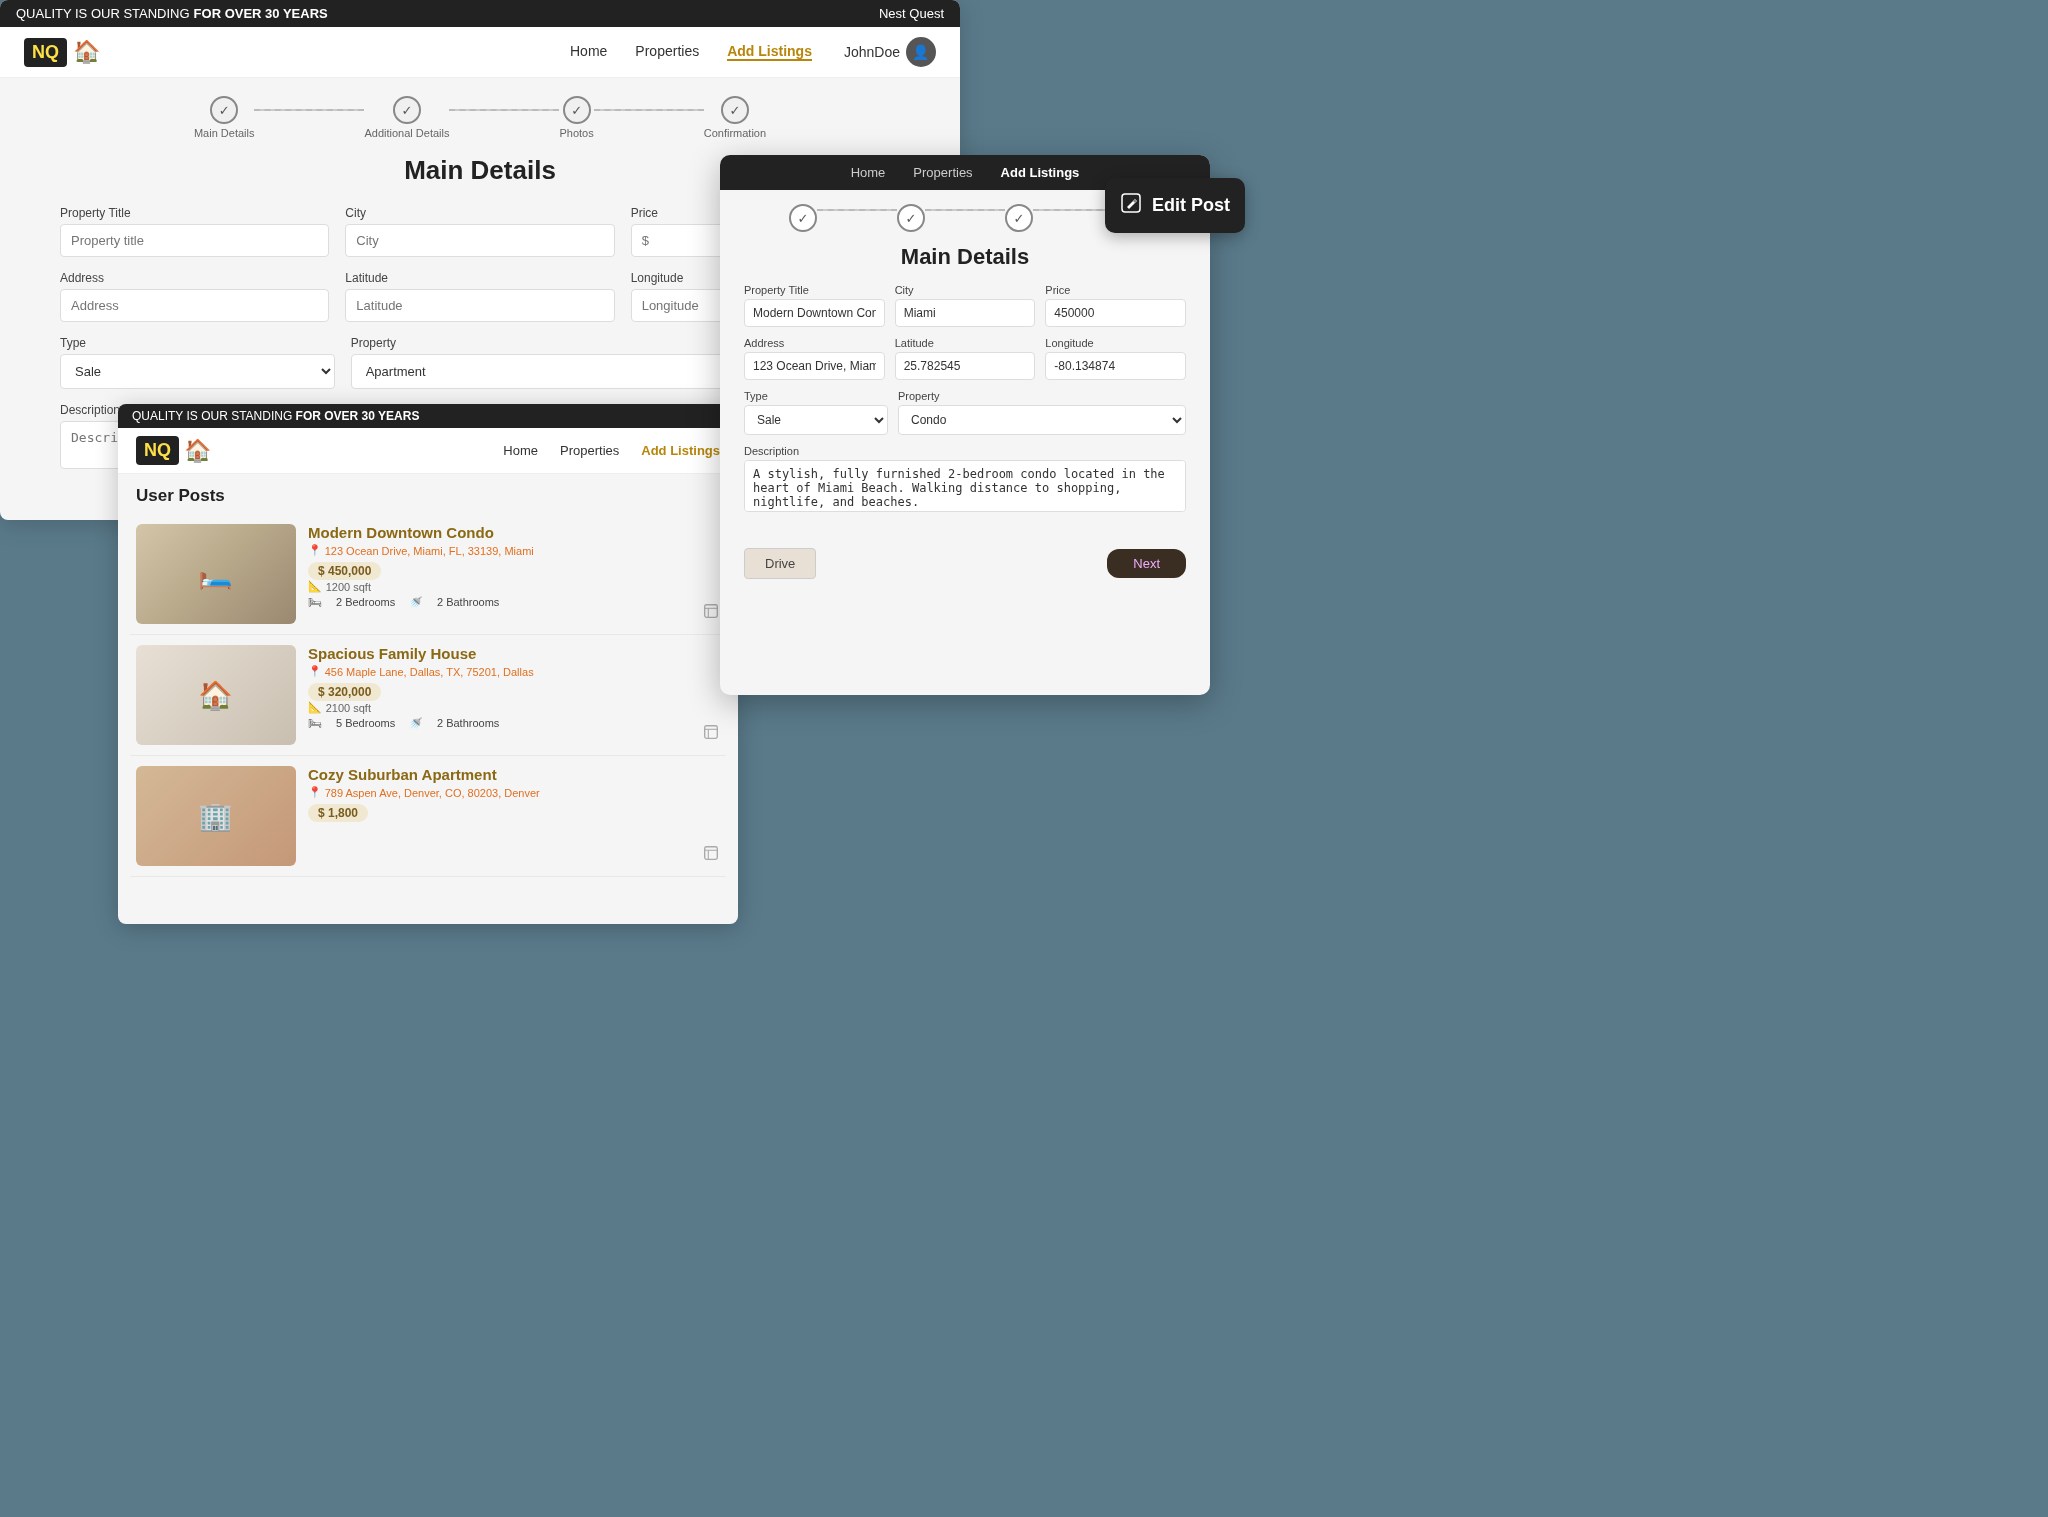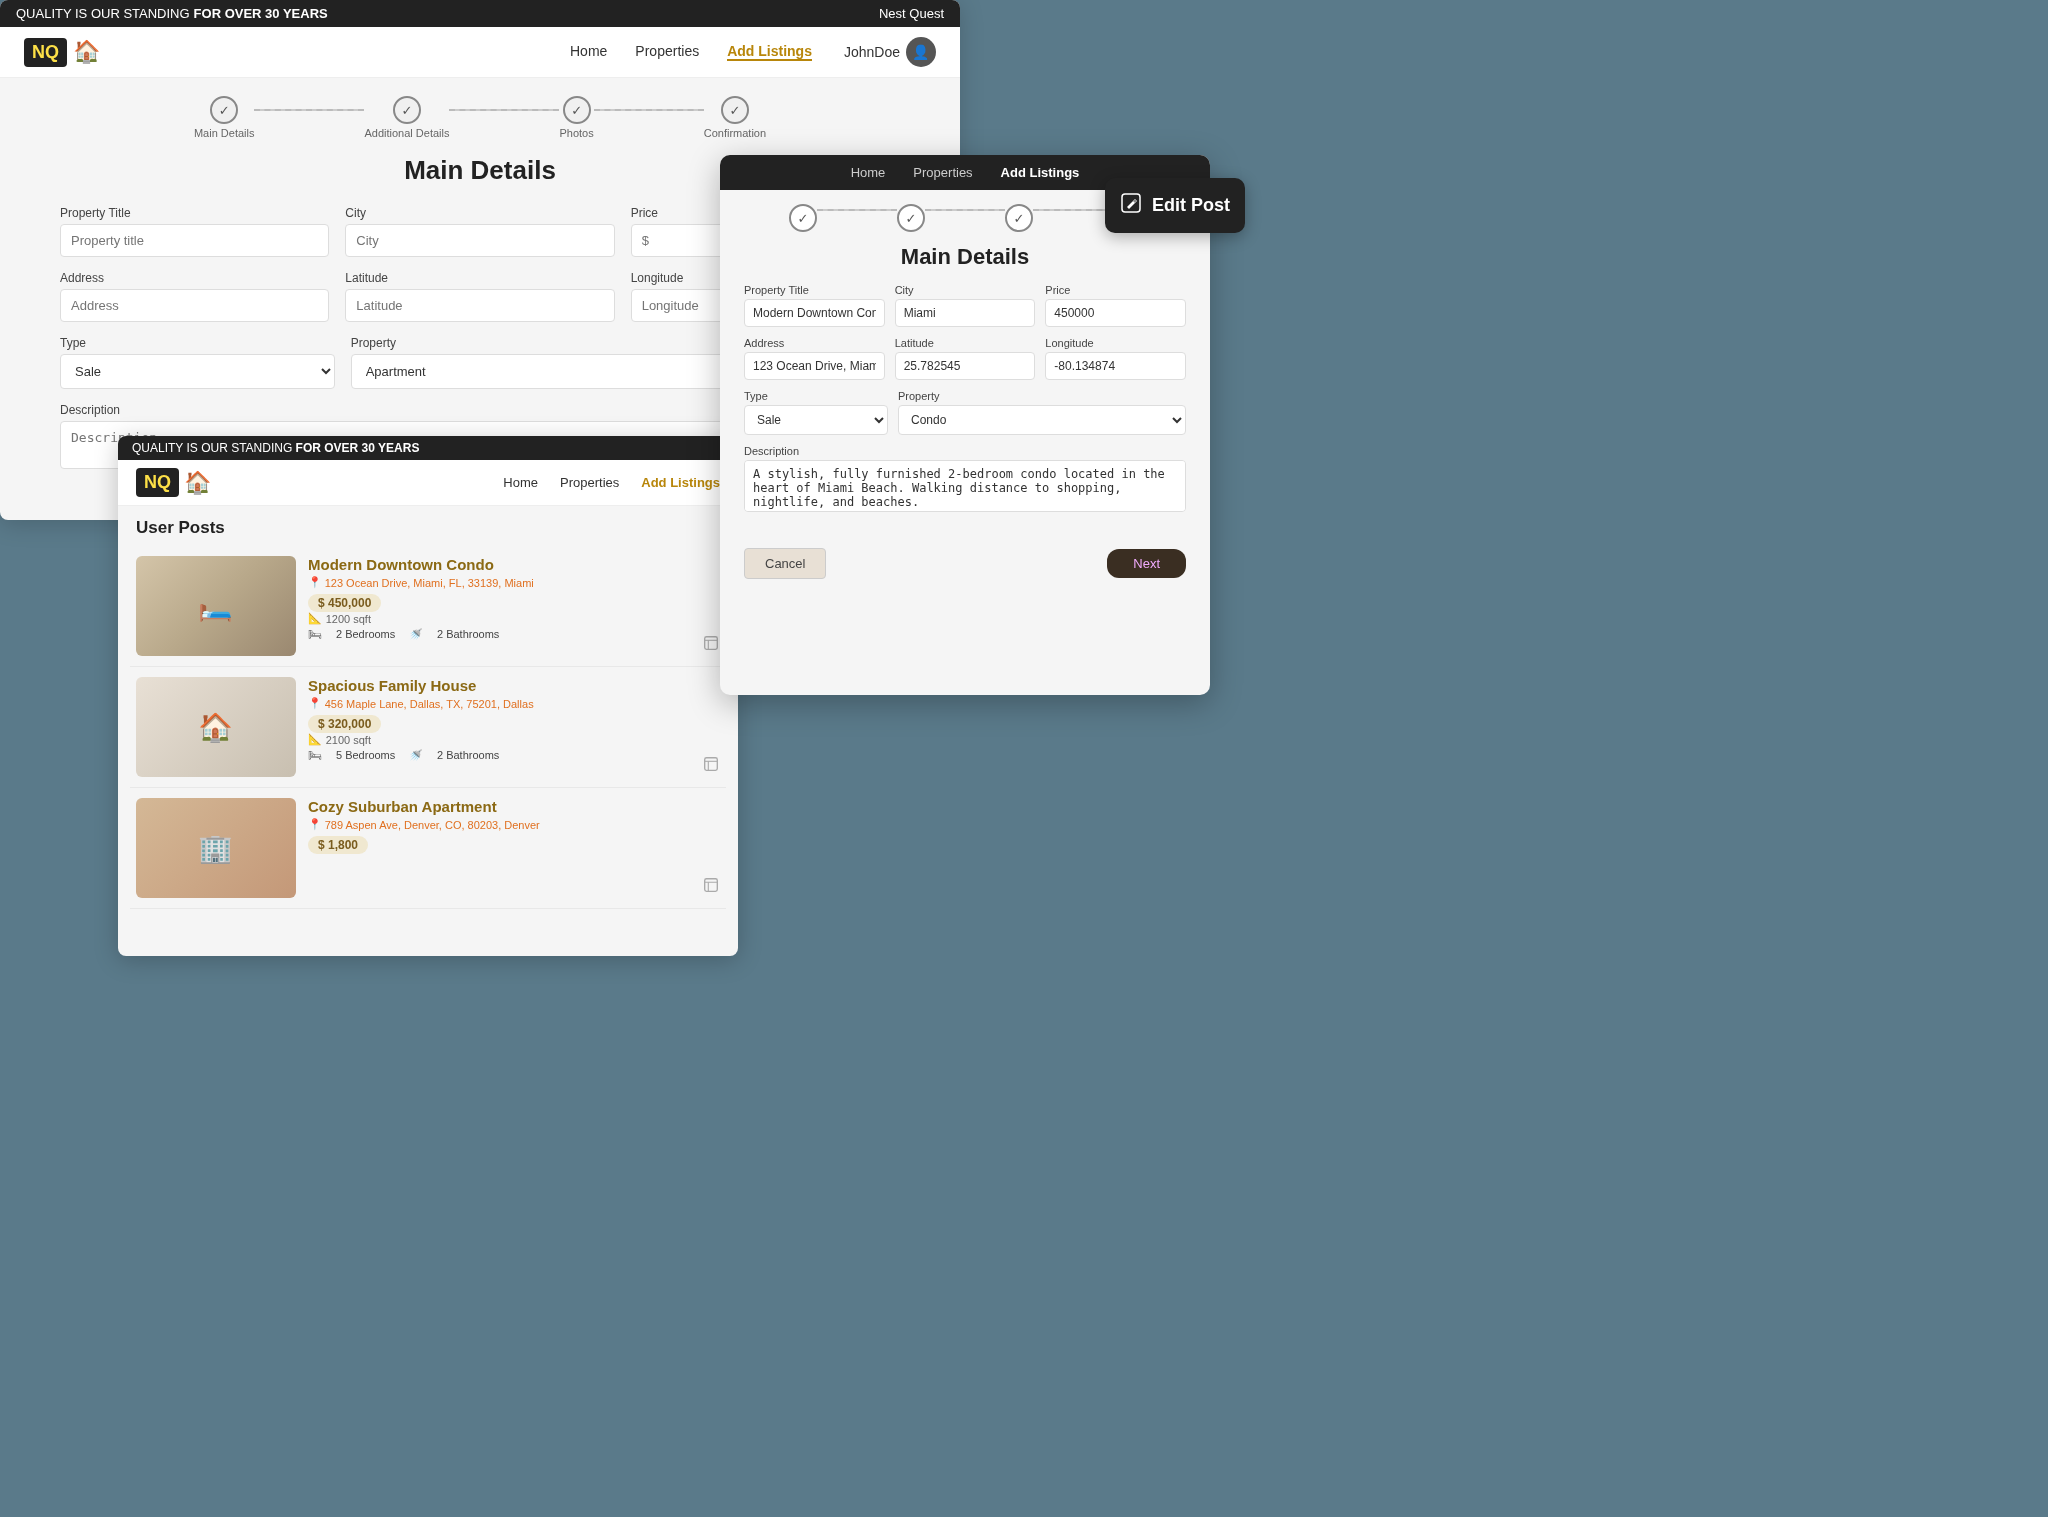--- a/index.html
+++ b/index.html
@@ -115,21 +115,21 @@
       color: #999;
       background: #fff;
       outline: none;
     }
     .form-group select { color: #333; }
     .form-group textarea { resize: none; height: 48px; }
 
     
     .window-mid {
       position: absolute;
-      top: 436px; left: 118px;
+      top: 404px; left: 118px;
       width: 620px;
       height: 520px;
       background: #f5f5f5;
       border-radius: 8px;
       box-shadow: 0 4px 24px rgba(0,0,0,0.22);
       overflow: hidden;
     }
     .topbar-mid {
       background: #222;
       color: #fff;
@@ -584,21 +584,21 @@
 
     <div class="form-row">
       <div class="form-group" style="flex:3">
         <label>Description</label>
         <textarea id="descInput" style="">A stylish, fully furnished 2-bedroom condo located in the heart of Miami Beach. Walking distance to shopping, nightlife, and beaches.</textarea>
       </div>
     </div>
   </div>
 
   <div class="form-front-footer">
-    <button class="btn-cancel">Cancel</button>
+    <button class="btn-cancel">Drive</button>
     <button class="btn-next">Next</button>
   </div>
 </div>
 
 <div class="edit-post-btn">
   <div class="edit-icon-box">
     <svg width="22" height="22" viewBox="0 0 22 22" fill="none" xmlns="http://www.w3.org/2000/svg">
       <rect x="2" y="2" width="18" height="18" rx="3" stroke="white" stroke-width="1.5" fill="none"></rect>
       <path d="M7 15L9.5 12.5L15 7L17 9L11.5 14.5L9 17L7 15Z" fill="white"></path>
       <path d="M13 9L15 7L17 9L15 11L13 9Z" fill="#888"></path>

